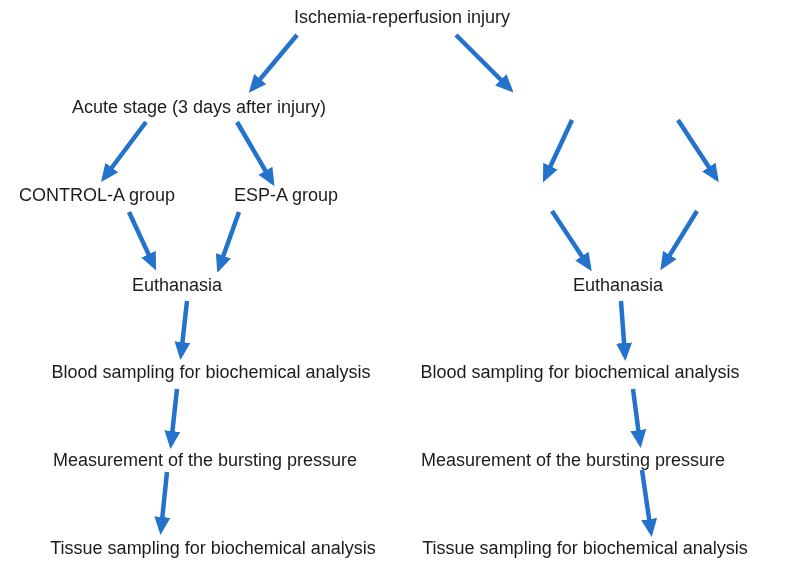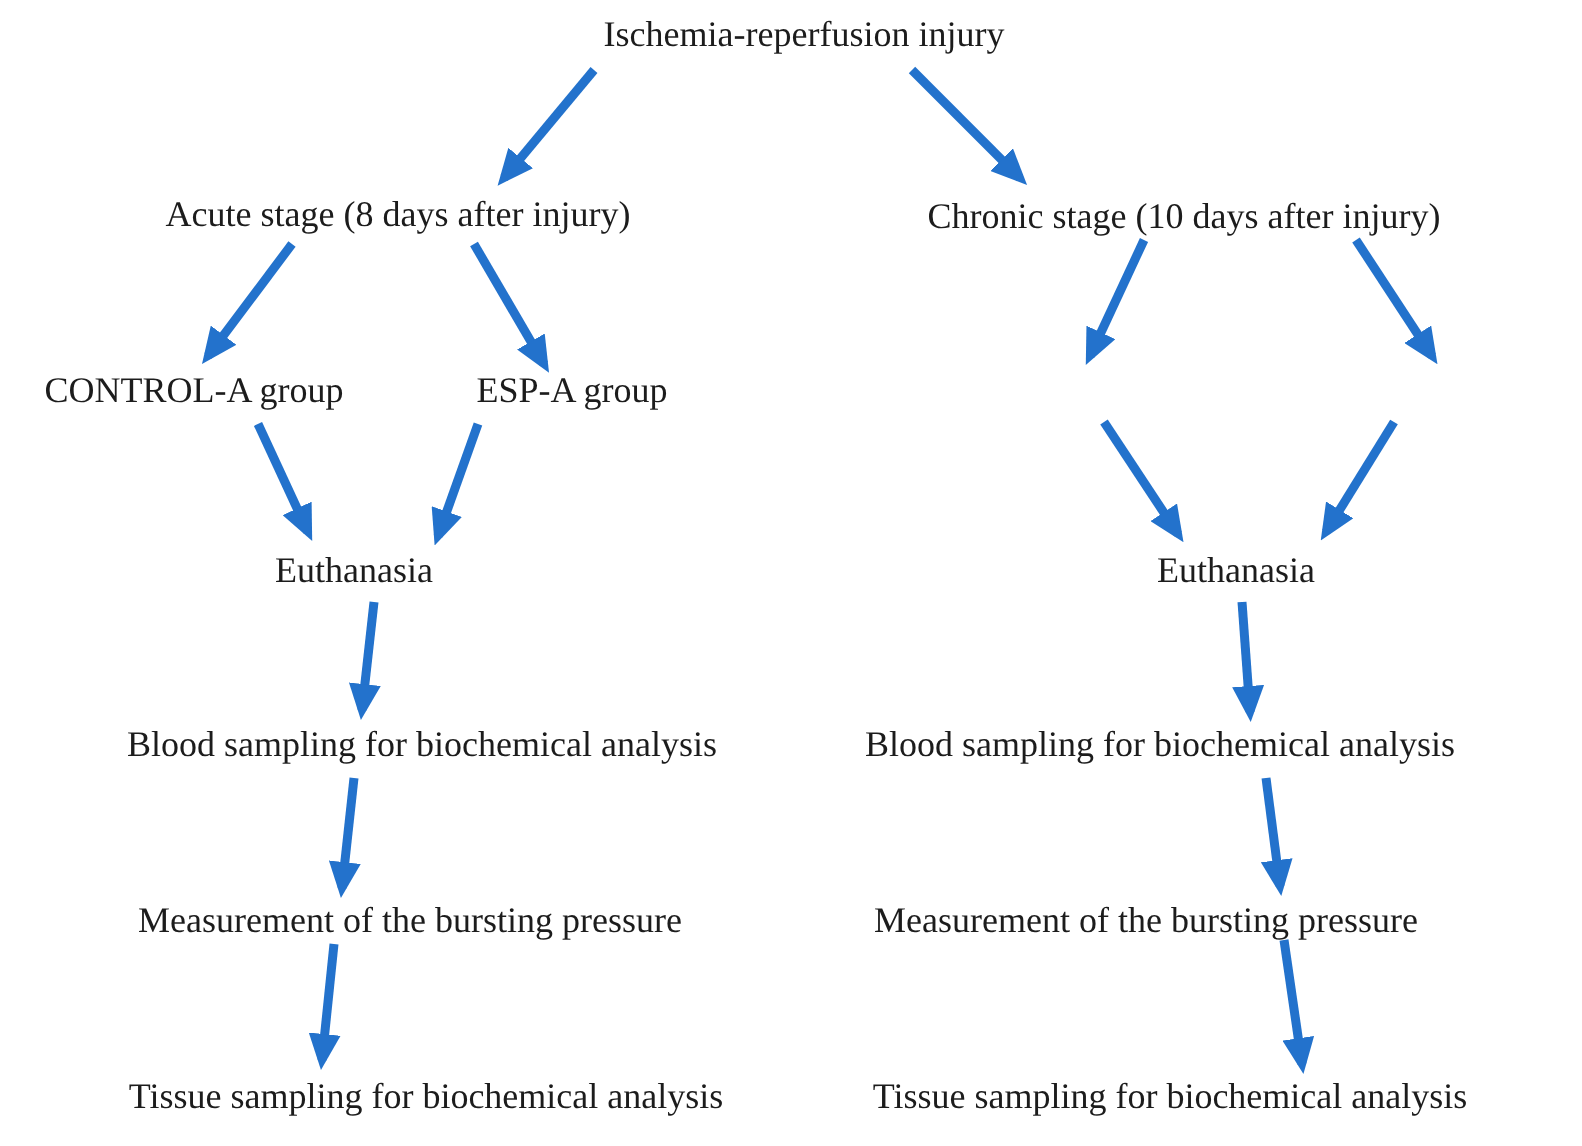--- a/index.html
+++ b/index.html
@@ -6,21 +6,21 @@
     margin: 0;
     padding: 0;
     background: #ffffff;
   }
   .stage {
     position: relative;
     width: 791px;
     height: 573px;
     background: #ffffff;
     overflow: hidden;
-    font-family: Liberation Serif, serif;
+    font-family: Liberation Sans, sans-serif;
   }
   .arrows {
     position: absolute;
     left: 0;
     top: 0;
     width: 791px;
     height: 573px;
   }
   .arrow {
     stroke: var(--arrow-color, #2372cc);
@@ -73,22 +73,21 @@
 
     <line class="arrow" x1="177" y1="389" x2="171" y2="444" marker-end="url(#ah)"></line>
     <line class="arrow" x1="633" y1="389" x2="640" y2="443" marker-end="url(#ah)"></line>
 
     <line class="arrow" x1="167" y1="472" x2="161" y2="530" marker-end="url(#ah)"></line>
     <line class="arrow" x1="642" y1="470" x2="651" y2="532" marker-end="url(#ah)"></line>
   </svg>
 
   <div class="node" style="left:402px; top:6px">Ischemia-reperfusion injury</div>
 
-  <div class="node" style="left:199px; top:96px">Acute stage (8 days after injury)</div>
-  <div class="node" style="left:592px; top:97px">Chronic stage (10 days after injury)</div>
+  <div class="node" style="left:199px; top:96px">Acute stage (3 days after injury)</div>
 
   <div class="node" style="left:97px;  top:184px">CONTROL-A group</div>
   <div class="node" style="left:286px; top:184px">ESP-A group</div>
 
   <div class="node" style="left:177px; top:274px">Euthanasia</div>
   <div class="node" style="left:618px; top:274px">Euthanasia</div>
 
   <div class="node" style="left:211px; top:361px">Blood sampling for biochemical analysis</div>
   <div class="node" style="left:580px; top:361px">Blood sampling for biochemical analysis</div>
 

